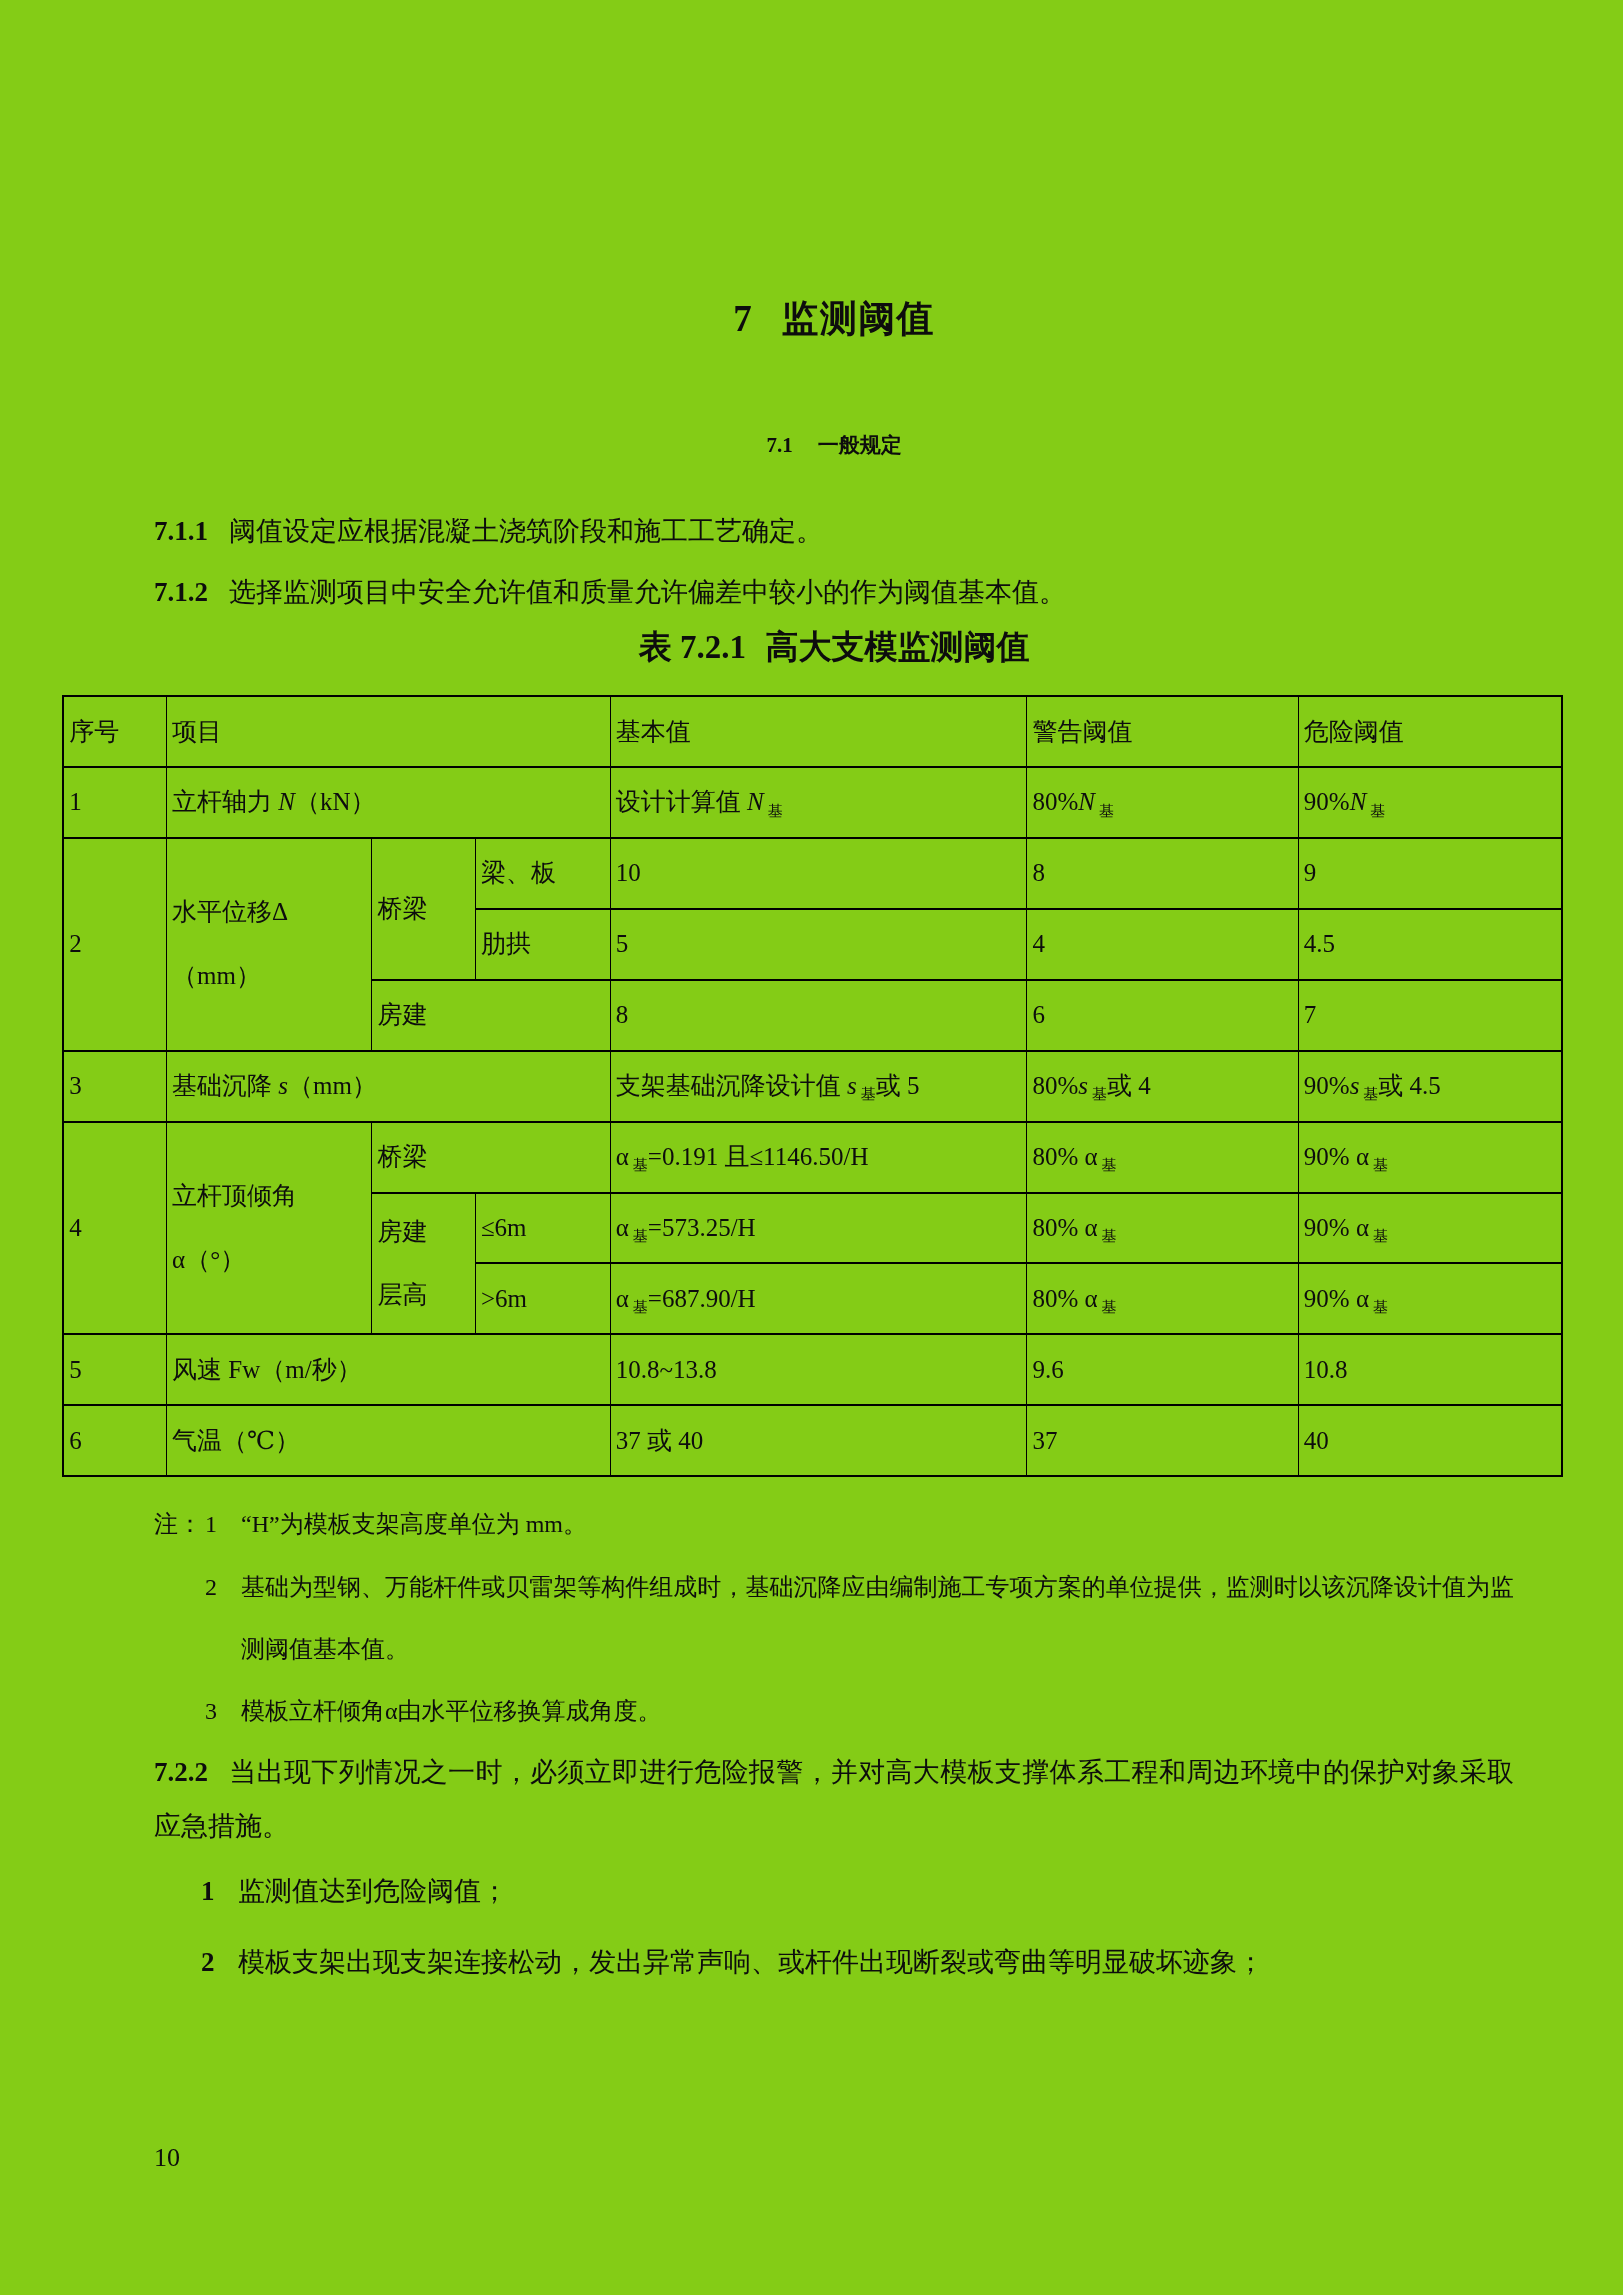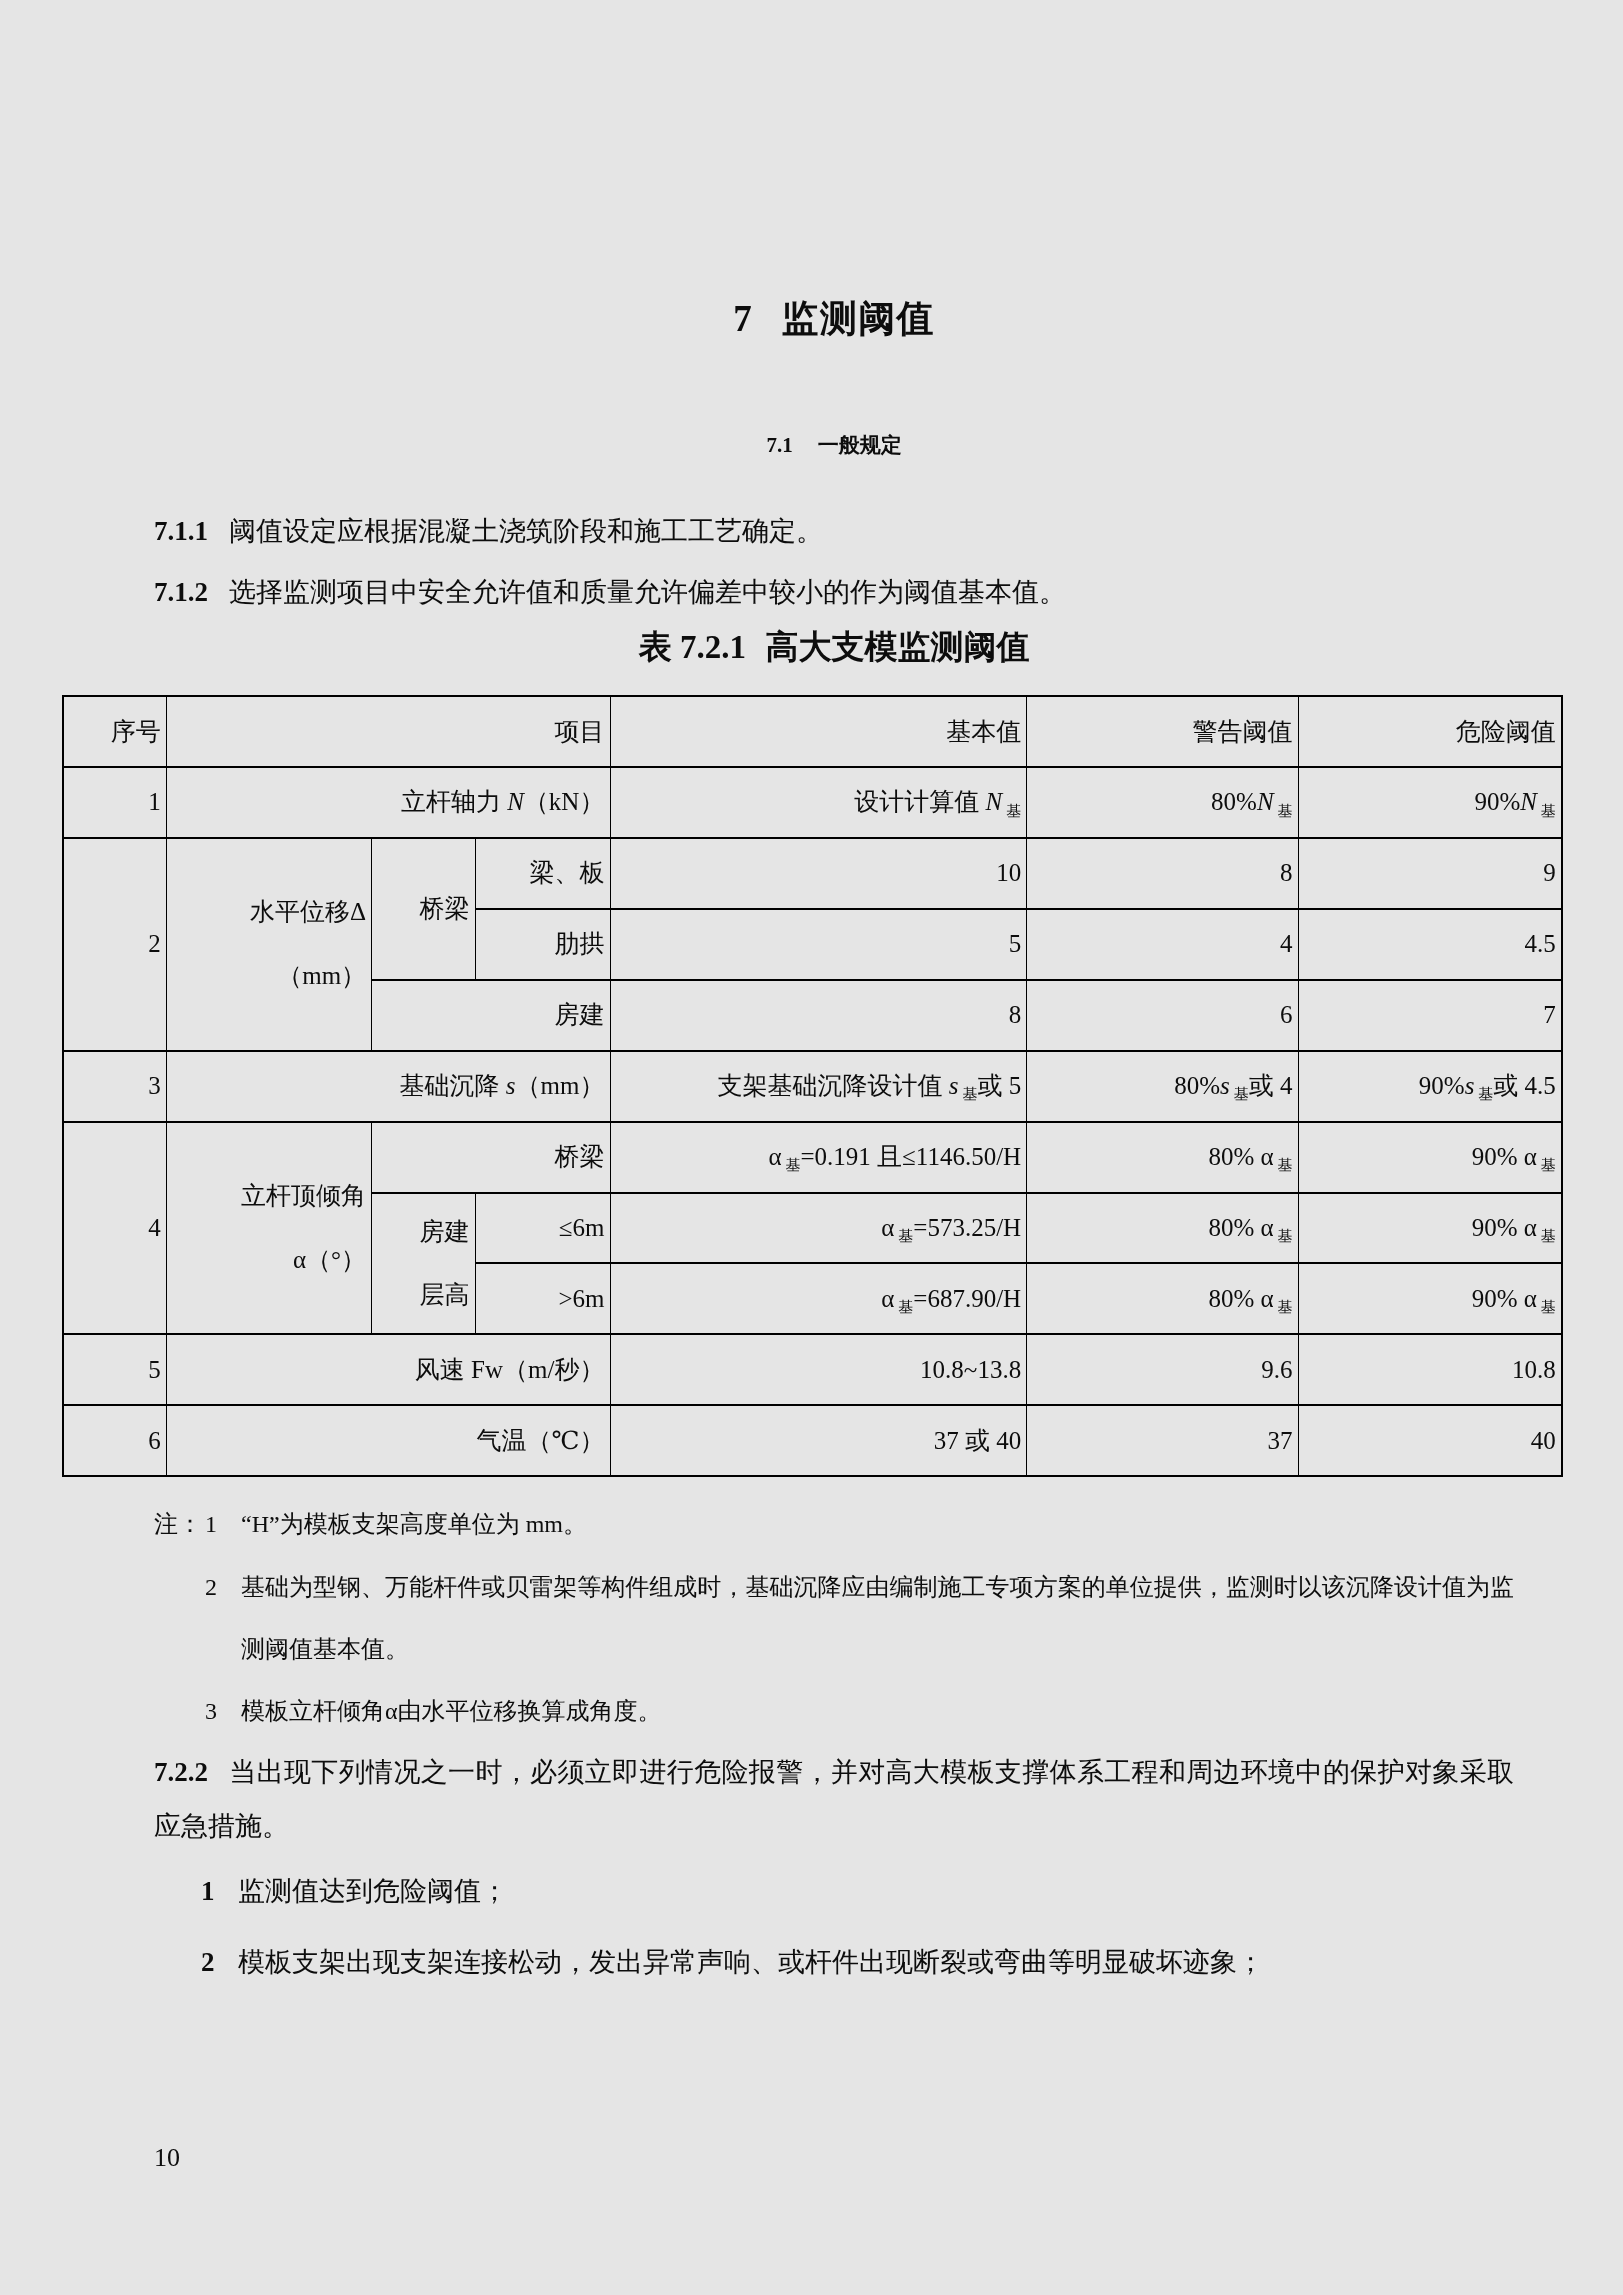--- a/index.html
+++ b/index.html
@@ -1,19 +1,19 @@
 <!DOCTYPE html>
 <html lang="zh" style="font-size:10.4px"><head>
 <meta charset="utf-8">
 <style>
   html,body{margin:0;padding:0;background:#ffffff;}
   .page{
     position:relative;
     width:1624px;height:2295px;
-    background:#e5e5e5;color:#0d0d0d;
+    background:#84cc16;color:#0d0d0d;
     font-family:"Liberation Serif","DejaVu Serif",serif;
     overflow:hidden;
   }
   .content{padding:297px 110px 0 154px;}
 
   
   .chapter-title{
     margin:0;text-align:center;
     font-size:37px;font-weight:700;line-height:1.2;
     letter-spacing:1.3px;
@@ -46,21 +46,21 @@
 
   
   table.threshold{
     width:1501px;margin:27px 0 0 -92px;
     border-collapse:collapse;table-layout:fixed;
     font-size:25px;color:#0d0d0d;
   }
   table.threshold th,table.threshold td{
     border:1.3px solid #000;
     border-top-width:2.6px;border-bottom-width:2.6px;
-    text-align:right;vertical-align:middle;
+    text-align:left;vertical-align:middle;
     padding:2.6px 5.2px;font-weight:400;
     line-height:2.55;
   }
   table.threshold{border:2.6px solid #000;}
   table.threshold thead tr{height:60px;}
   table.threshold tbody tr{height:66px;}
   .it{font-style:italic;}
   .sb{font-size:0.6em;vertical-align:-0.35em;padding-left:3.9px;}
 
   

